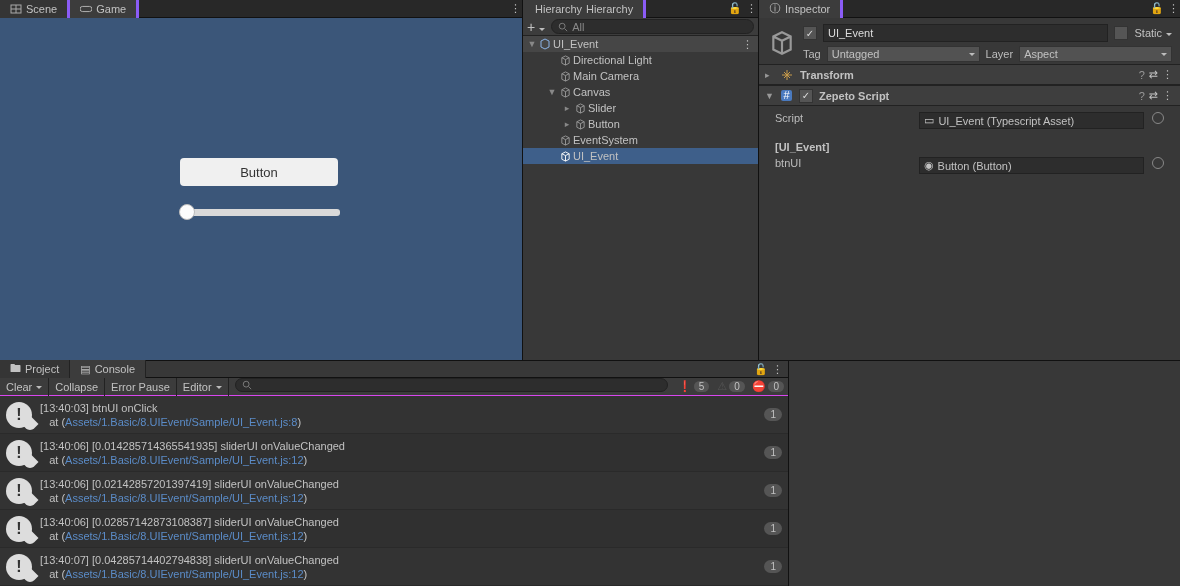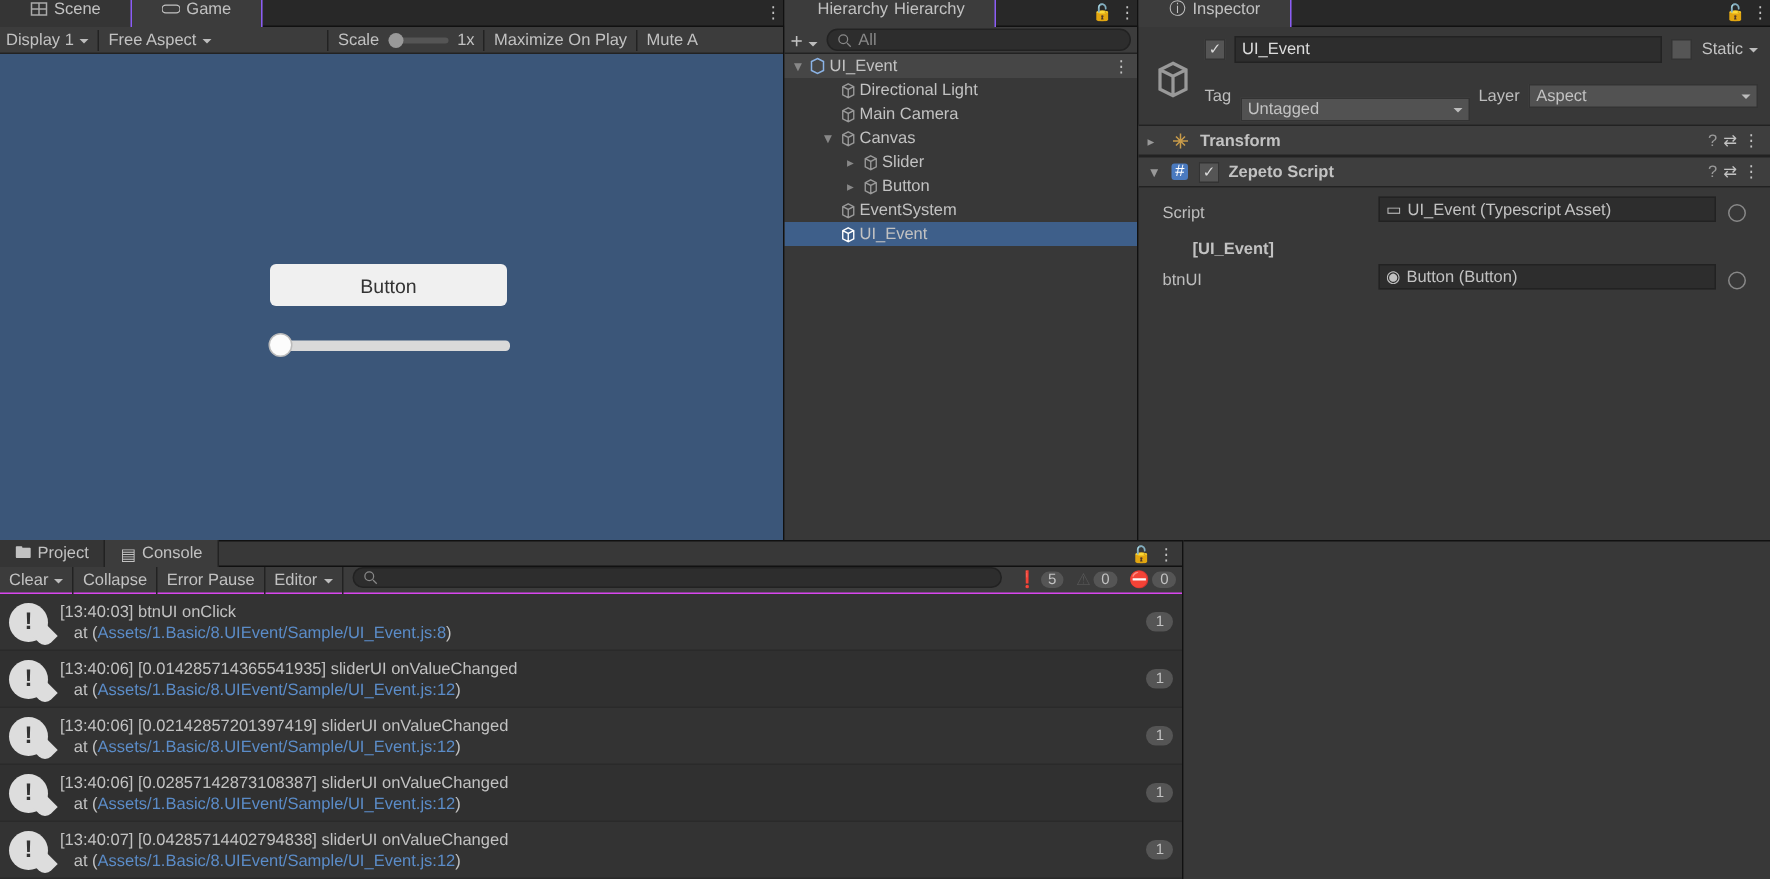--- a/index.html
+++ b/index.html
@@ -1,20 +1,20 @@
 <!DOCTYPE html>
 <html><head>
 <meta charset="utf-8">
 <style>
 * { margin:0; padding:0; box-sizing:border-box; font-family:"Segoe UI", Arial, sans-serif; font-size:11px; color:#c2c2c2; }
 body { background:#222; width:1180px; height:586px; overflow:hidden; display:flex; flex-direction:column; }
 .row { display:flex; }
 .col { display:flex; flex-direction:column; }
 .tab-bar { display:flex; align-items:center; height:18px; background:#282828; border-bottom:1px solid #111; }
-.tab { display:flex; align-items:flex-start; gap:4px; padding:0 20px; height:18px; background:#353535; color:#aaa; cursor:pointer; border-right:1px solid #8b5cf6; }
+.tab { display:flex; align-items:center; gap:4px; padding:0 10px; height:18px; background:#353535; color:#aaa; cursor:pointer; border-right:3px solid #8b5cf6; }
 .tab.active { background:#3c3c3c; color:#d6d6d6; }
 .tab .ico { width:12px; height:12px; display:inline-flex; align-items:center; justify-content:center; }
 .toolbar { display:flex; align-items:center; gap:6px; height:18px; padding:0 4px; background:#3c3c3c; border-bottom:1px solid #222; color:#bdbdbd; }
 .toolbar .sep { width:1px; height:14px; background:#222; }
 .dd::after { content:""; display:inline-block; margin-left:4px; border:3px solid transparent; border-top-color:#bdbdbd; transform:translateY(2px); }
 .slider-mini { width:40px; height:4px; background:#555; border-radius:2px; position:relative; }
 .slider-mini::before { content:""; position:absolute; left:0; top:-3px; width:10px; height:10px; background:#999; border-radius:50%; }
 .right-icons { margin-left:auto; display:flex; gap:4px; align-items:center; color:#888; }
 .dots { letter-spacing:1px; }
 
@@ -36,21 +36,21 @@
 .search { flex:1; display:flex; align-items:center; gap:4px; background:#2d2d2d; border:1px solid #222; border-radius:9px; height:15px; padding:0 6px; color:#888; }
 .search svg { width:10px; height:10px; }
 
 
 .insp { background:#383838; flex:1; }
 .insp-header { display:flex; align-items:center; gap:6px; padding:6px 8px 2px; }
 .cube-big { width:30px; height:30px; display:flex; align-items:center; justify-content:center; color:#999; }
 .name-field { flex:1; background:#2d2d2d; border:1px solid #222; padding:2px 4px; color:#ddd; height:18px; }
 .chk { width:14px; height:14px; background:#555; border:1px solid #333; display:inline-flex; align-items:center; justify-content:center; font-size:10px; }
 .chk.on::after { content:"✓"; color:#ddd; }
-.insp-row { display:flex; align-items:flex-end; gap:4px; padding:2px 8px; }
+.insp-row { display:flex; align-items:flex-start; gap:4px; padding:2px 8px; }
 .label { color:#bdbdbd; }
 .dd-field { background:#525252; border:1px solid #333; padding:1px 4px; display:flex; align-items:center; justify-content:space-between; min-width:0; }
 .comp-header { display:flex; align-items:center; gap:6px; height:21px; padding:0 6px; background:#3e3e3e; border-top:1px solid #222; border-bottom:1px solid #222; cursor:pointer; }
 .comp-header .fold { width:9px; color:#999; font-size:9px; }
 .comp-body { padding:4px 8px 8px; }
 .obj-field { flex:1; background:#2d2d2d; border:1px solid #222; padding:1px 4px; display:flex; align-items:center; gap:4px; }
 .circ { width:12px; height:12px; border:1px solid #888; border-radius:50%; margin-left:4px; }
 .add-comp { margin:12px auto 0; width:210px; height:22px; background:#585858; border:1px solid #333; display:flex; align-items:center; justify-content:center; cursor:pointer; }
 .help-ico { color:#999; font-size:11px; }
 
@@ -95,33 +95,20 @@
             <svg width="14" height="10" viewBox="0 0 14 10">
               <rect x="0" y="2" width="14" height="6" rx="3" fill="none" stroke="#c2c2c2"></rect>
             </svg>
           </span>
         <span>Game</span>
       </div>
       <div class="right-icons">
           <span class="dots">⋮</span>
         </div>
     </div>
-    <div class="toolbar">
-      <span class="dd">Display 1</span>
-      <div class="sep"></div>
-      <span class="dd" style="min-width:140px;">Free Aspect</span>
-      <div class="sep"></div>
-      <span>Scale</span>
-      <div class="slider-mini"></div>
-      <span>1x</span>
-      <div class="sep"></div>
-      <span>Maximize On Play</span>
-      <div class="sep"></div>
-      <span>Mute A</span>
-    </div>
     <div class="game-view">
       <div class="game-btn">Button</div>
       <div class="game-slider">
         <div class="gs-track">
             <div class="gs-thumb"></div>
           </div>
       </div>
     </div>
   </div>
 
@@ -246,21 +233,21 @@
           </div>
         <div class="col" style="flex:1;gap:4px;">
           <div class="row" style="gap:6px;align-items:center;">
             <span class="chk on"></span>
             <input class="name-field" value="UI_Event" style="">
             <span class="chk"></span>
             <span class="dd">Static</span>
           </div>
           <div class="row" style="gap:6px;align-items:center;justify-content:space-between;">
             <span class="label">Tag</span>
-            <div class="dd-field dd" style="flex:1;margin-top:19px;">
+            <div class="dd-field dd" style="flex:1;">
                 <span>Untagged</span>
               </div>
             <span class="label">Layer</span>
             <div class="dd-field dd" style="flex:1;">
                 <span>Aspect</span>
               </div>
           </div>
         </div>
       </div>
 
@@ -297,21 +284,21 @@
       </div>
       <div class="comp-body">
         <div class="insp-row">
           <span class="label" style="width:140px;">Script</span>
           <div class="obj-field" style="color:#888;">
             <span>▭</span>
             <span>UI_Event (Typescript Asset)</span>
           </div>
           <span class="circ"></span>
         </div>
-        <div class="insp-row" style="margin-top:8px;margin-left:20px;">
+        <div class="insp-row" style="margin-top:8px;">
           <b>[UI_Event]</b>
         </div>
         <div class="insp-row">
           <span class="label" style="width:140px;">btnUI</span>
           <div class="obj-field">
             <span>◉</span>
             <span>Button (Button)</span>
           </div>
           <span class="circ"></span>
         </div>

